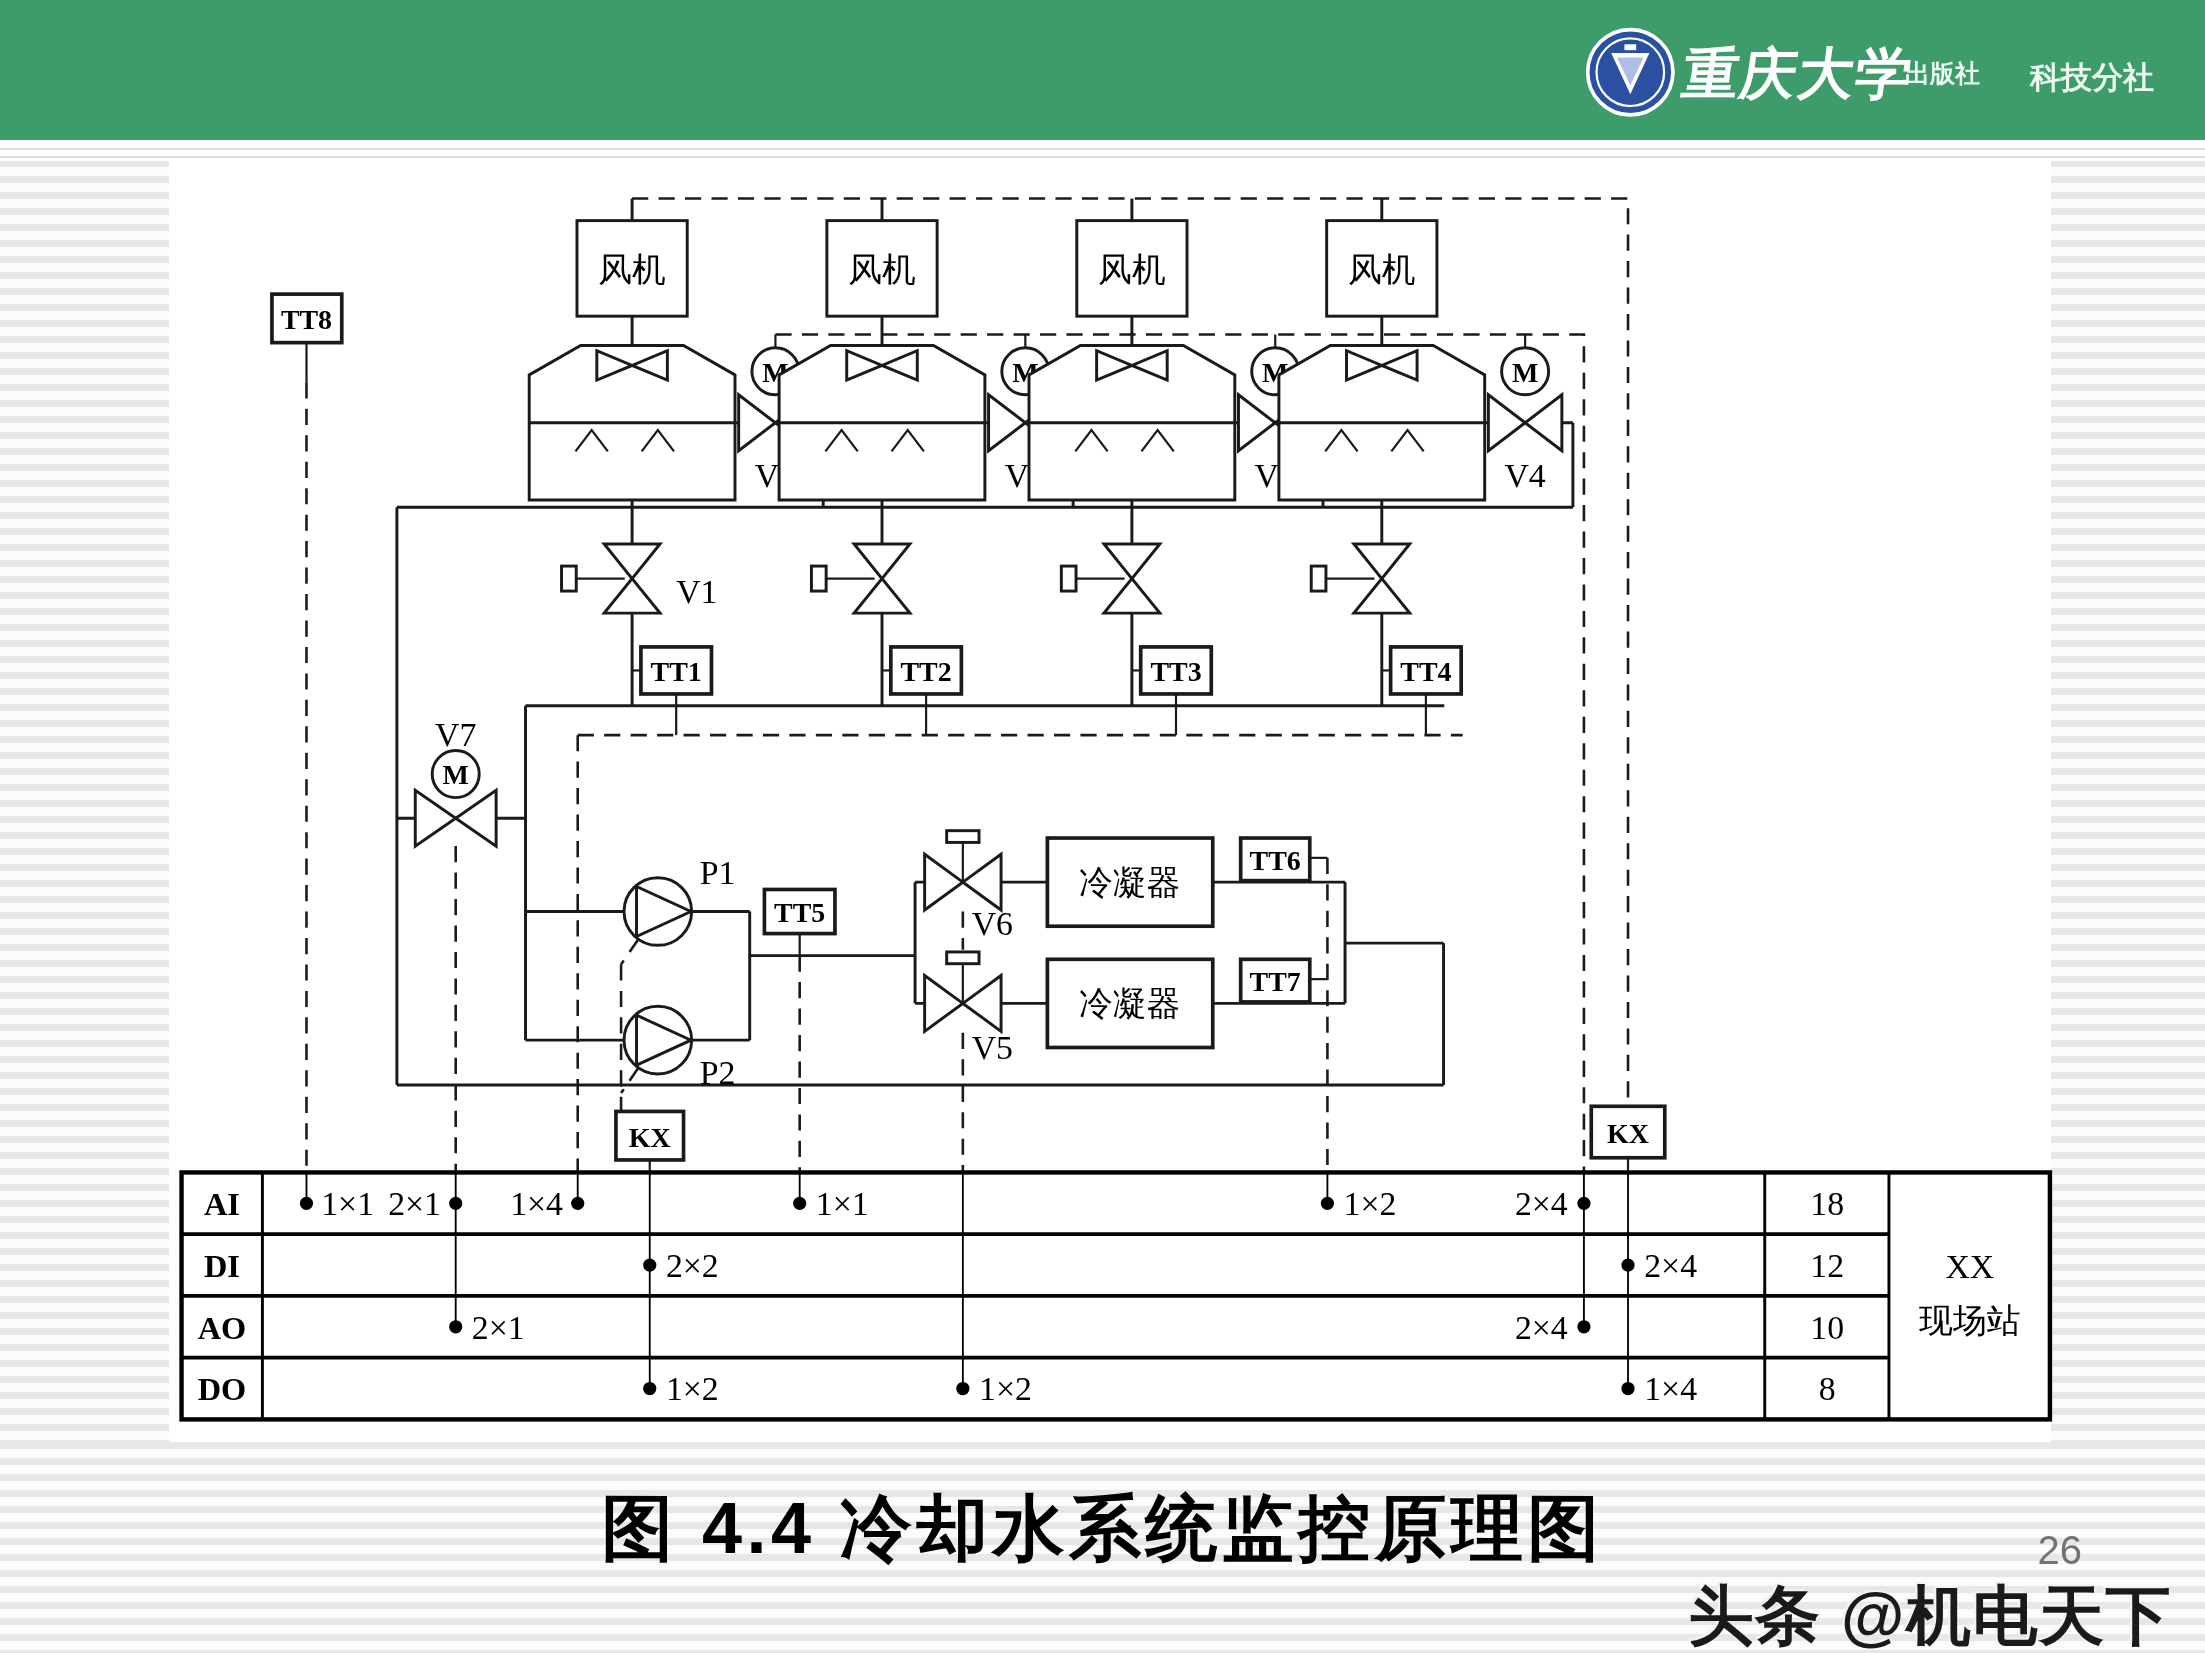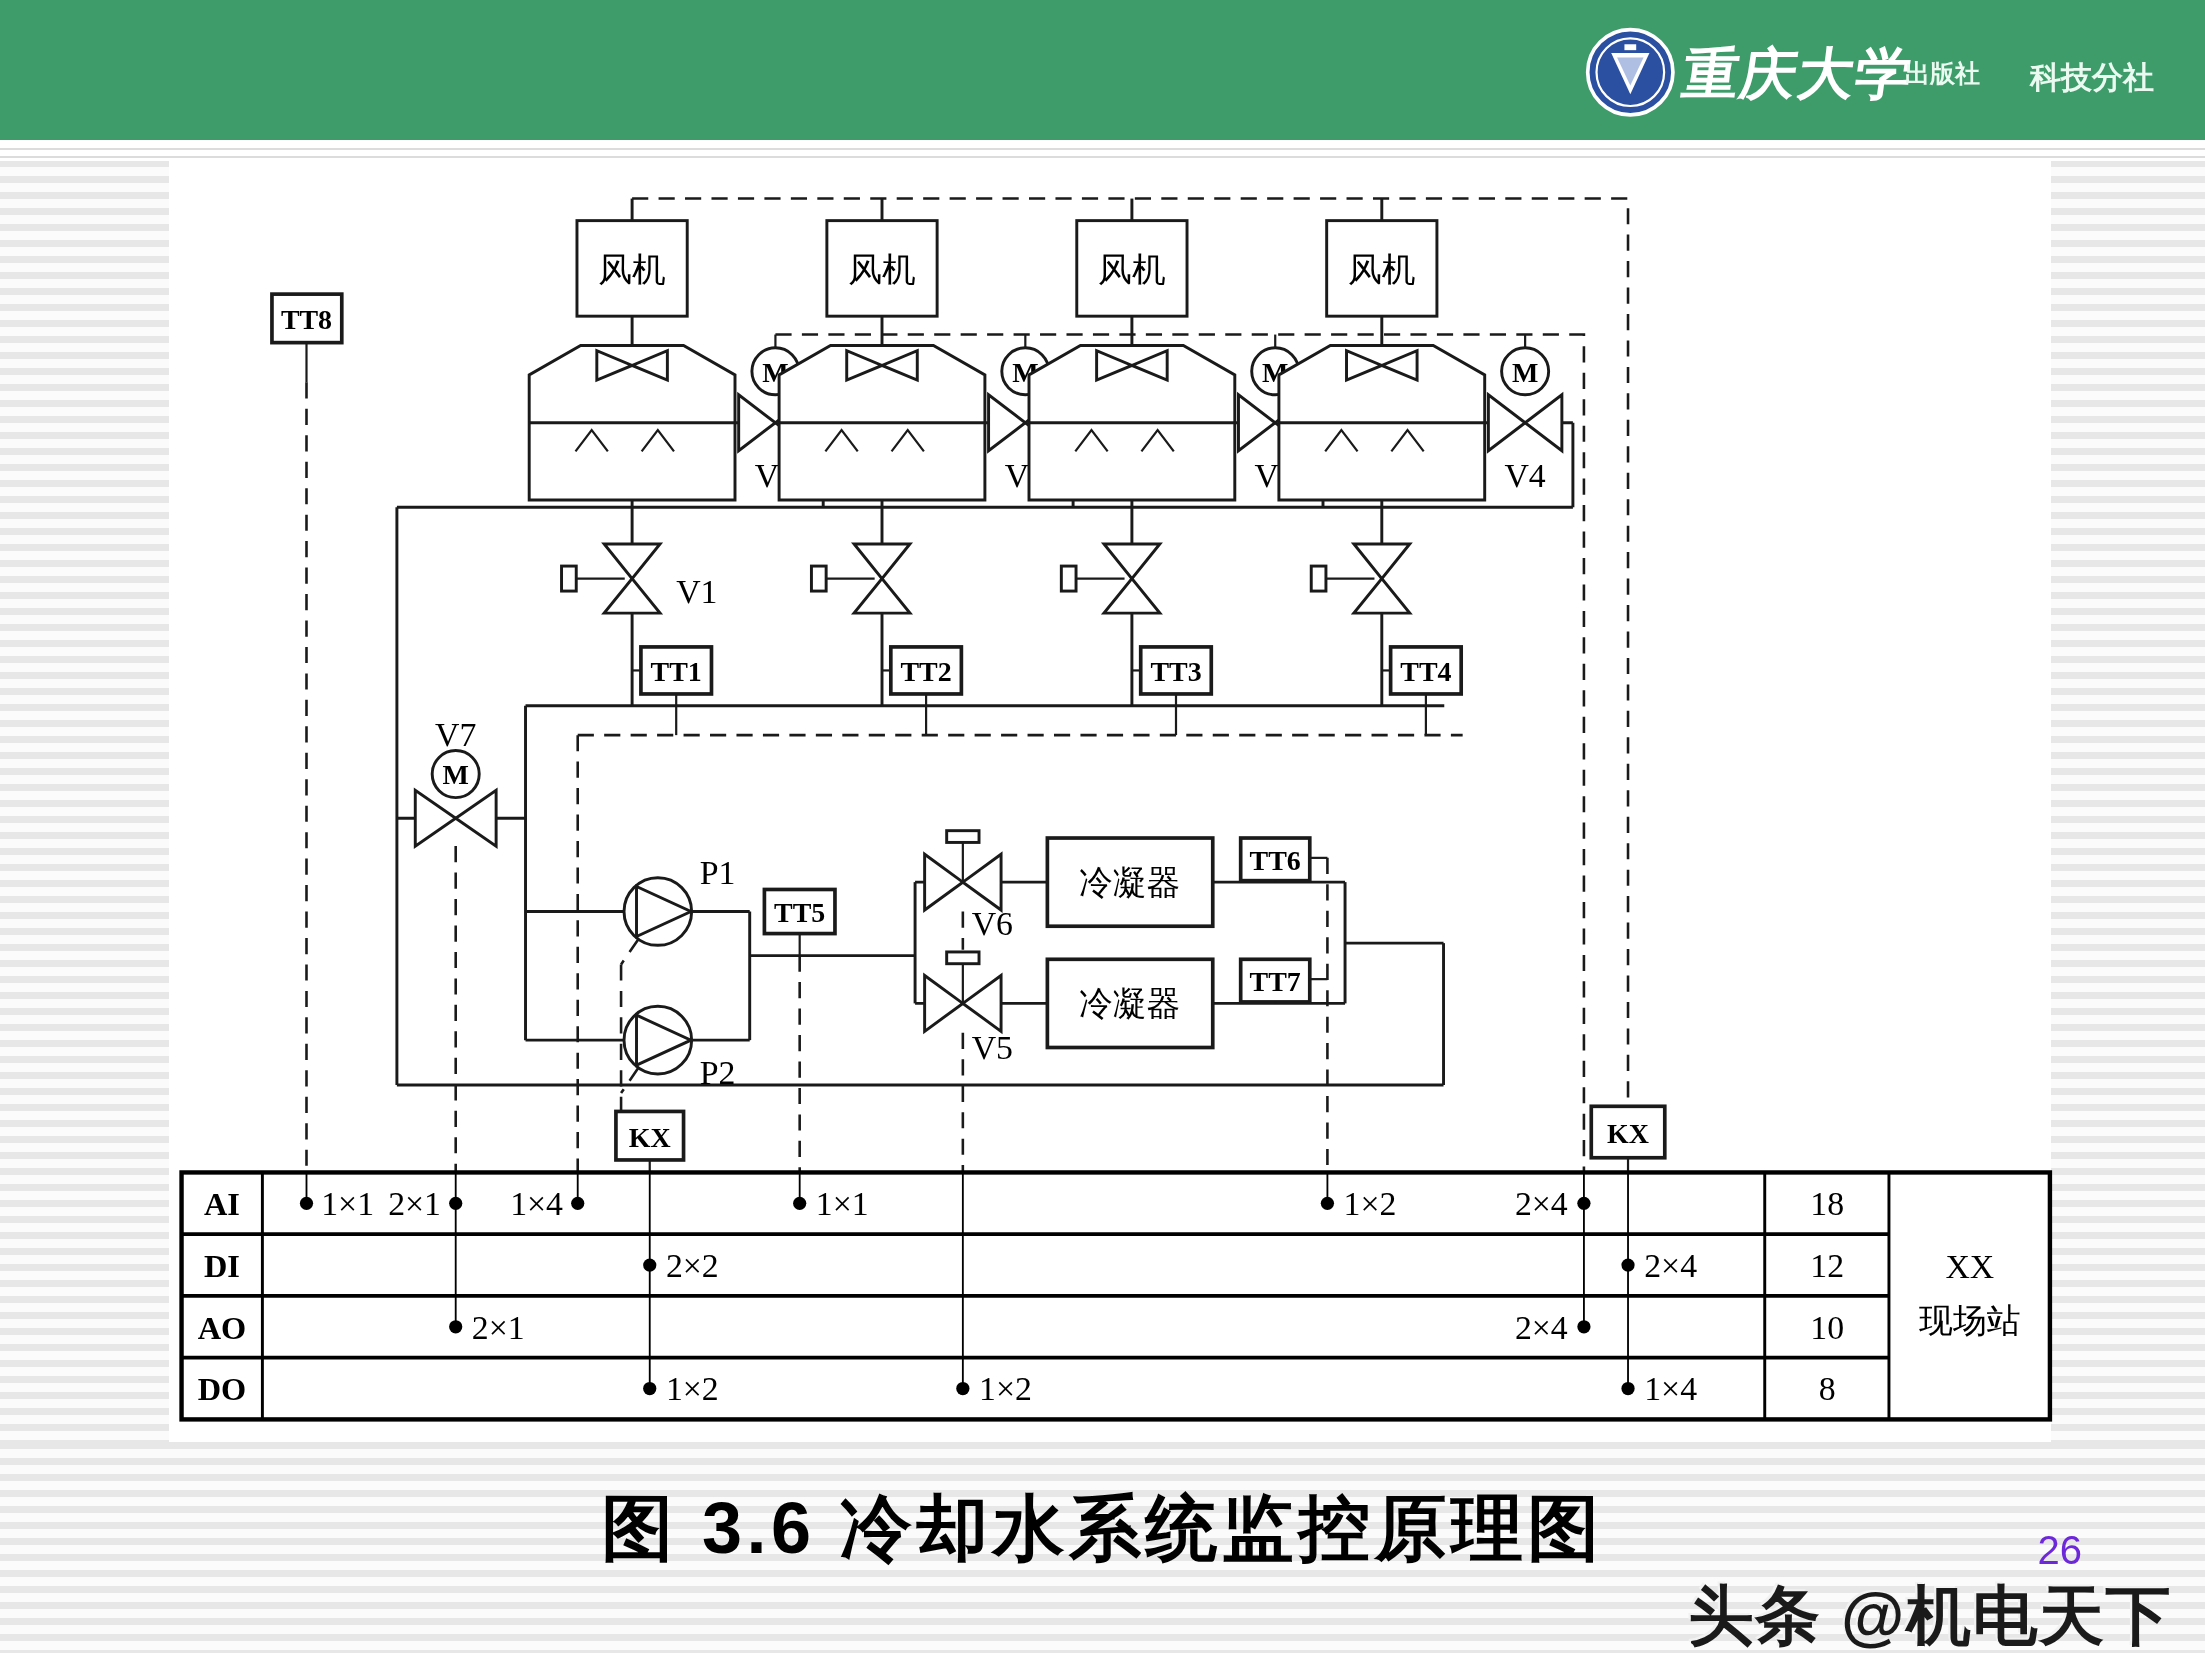--- a/index.html
+++ b/index.html
@@ -44,21 +44,21 @@
     font-family:"Liberation Sans","DejaVu Sans",sans-serif;font-weight:bold;
   }
   #white-area{position:absolute;left:169px;top:160px;width:1882px;height:1282px;background:#ffffff;}
   #diagram-svg{position:absolute;left:0;top:0;}
   #caption{
     position:absolute;left:0;top:1481px;width:2205px;text-align:center;
     font-family:"Liberation Sans","DejaVu Sans",sans-serif;
     font-size:72px;font-weight:bold;color:#000;letter-spacing:4.4px;
   }
   #page-number{
-    position:absolute;right:123px;top:1528px;font-size:40px;color:#6d28d9;
+    position:absolute;right:123px;top:1528px;font-size:40px;color:#737373;
     font-family:"Liberation Sans","DejaVu Sans",sans-serif;
   }
   #watermark{
     position:absolute;right:33px;top:1572px;font-size:65px;font-weight:bold;color:#1a1a1a;
     font-family:"Liberation Sans","DejaVu Sans",sans-serif;letter-spacing:1.5px;
     text-shadow:-2.2px -2.2px 0 #f2f2f2;
   }
   svg text{font-family:"Liberation Serif","DejaVu Serif",serif;fill:#000;}
   .lbl{font-size:46px;}
   .lbl-b{font-size:44px;font-weight:bold;}
@@ -333,16 +333,16 @@
     <text class="lbl" x="2486" y="1653" text-anchor="middle">18</text>
     <text class="lbl" x="2486" y="1737" text-anchor="middle">12</text>
     <text class="lbl" x="2486" y="1821" text-anchor="middle">10</text>
     <text class="lbl" x="2486" y="1905" text-anchor="middle">8</text>
 
     <text class="lbl" x="2680" y="1738" text-anchor="middle">XX</text>
     <text class="lbl" x="2680" y="1812" text-anchor="middle">现场站</text>
   </g>
 </svg>
 
-<div id="caption">图 3.6 冷却水系统监控原理图</div>
+<div id="caption">图 4.4 冷却水系统监控原理图</div>
 <div id="page-number">26</div>
 <div id="watermark">头条 @机电天下</div>
 
 
 </body></html>

